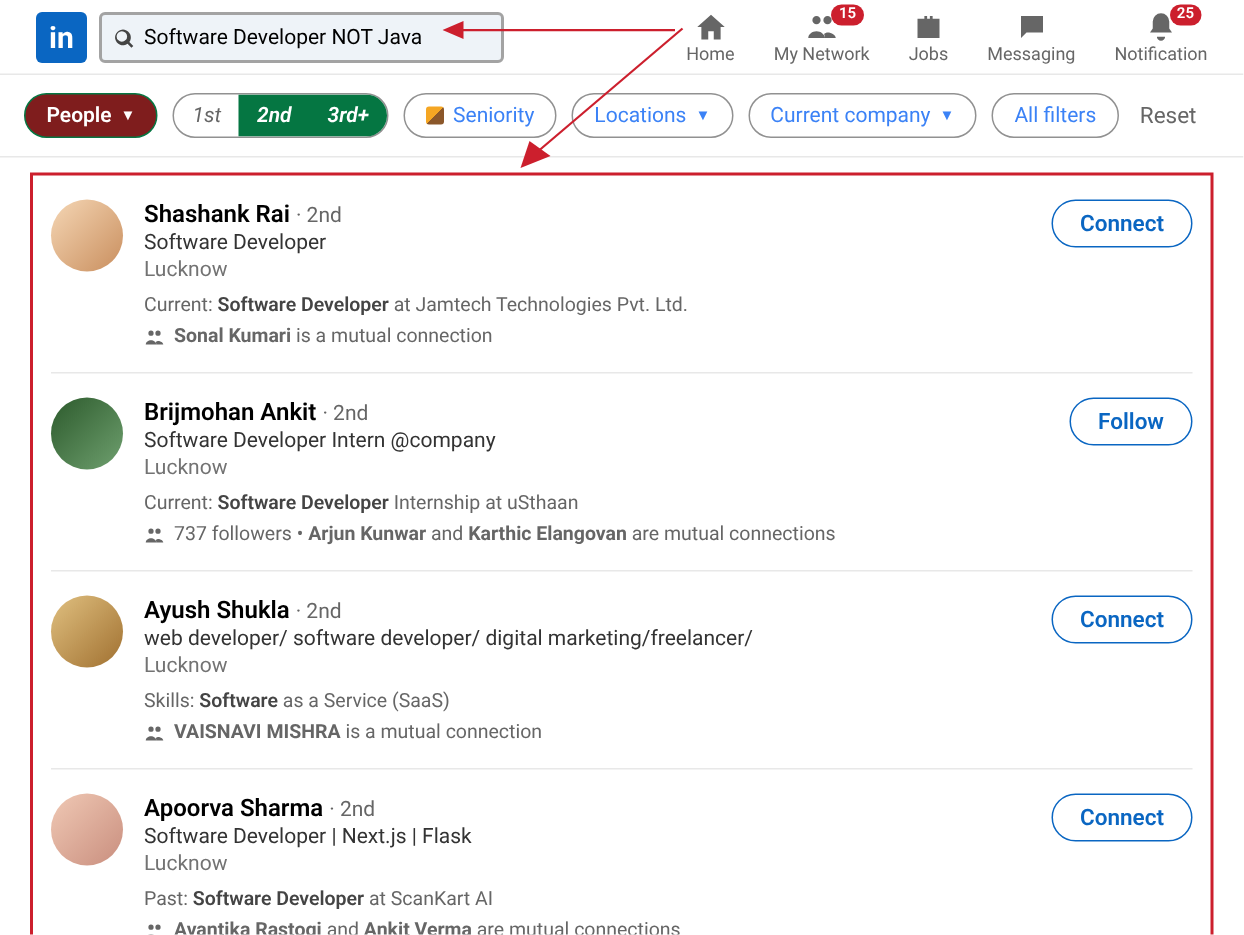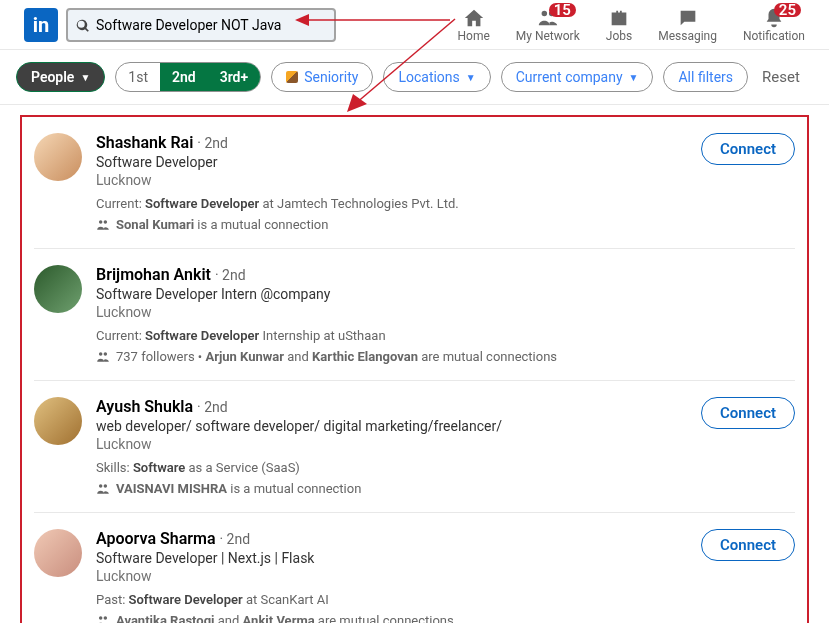--- a/index.html
+++ b/index.html
@@ -5,26 +5,26 @@
   * { box-sizing: border-box; margin: 0; padding: 0; font-family: -apple-system, Segoe UI, Roboto, Arial, sans-serif; }
   body { width: 829px; height: 623px; background: #fff; overflow: hidden; position: relative; }
   .topbar { display: flex; align-items: center; padding: 4px 24px 4px 24px; height: 50px; border-bottom: 1px solid #e8e8e8; }
   .logo { width: 34px; height: 34px; background: #0a66c2; color: #fff; font-weight: 700; font-size: 20px; border-radius: 4px; display:flex; align-items:center; justify-content:center; margin-right: 8px; }
   .searchwrap { position: relative; display:flex; align-items:center; background:#eef3f8; border-radius:4px; height:34px; padding:0 8px 0 28px; width:270px; border:2px solid #a3a3a3; }
   .searchwrap .sicon { position:absolute; left:8px; top:8px; color:#666; }
   .searchwrap input { border:0; background:transparent; font-size:14px; width:100%; color:#000; outline:none; }
   .nav { margin-left:auto; display:flex; gap:26px; align-items:center; }
   .navitem { display:flex; flex-direction:column; align-items:center; font-size:12px; color:#666; position:relative; cursor:pointer; }
   .navitem svg { width:22px; height:22px; fill:#666; }
-  .badge { position:absolute; top:-4px; right:4px; background:#cc1f2d; color:#fff; font-size:15px; font-weight:600; border-radius:16px; padding:1px 5px; line-height:12px; }
+  .badge { position:absolute; top:-4px; right:4px; background:#cc1f2d; color:#fff; font-size:10px; font-weight:600; border-radius:16px; padding:1px 5px; line-height:12px; }
   .filterbar { display:flex; align-items:center; gap:10px; padding: 12px 16px; border-bottom:1px solid #e8e8e8; }
   .pill { border:1px solid #919191; border-radius:20px; padding:6px 14px; font-size:14px; color:#3b82f6; background:#fff; display:flex; align-items:center; gap:6px; cursor:pointer; }
-  .pill.green { background:#404040; color:#fff; border-color:#057642; font-weight:600;justify-content:space-between; }
+  .pill.green { background:#7f1d1d; color:#fff; border-color:#057642; font-weight:600;justify-content:space-between; }
   .pill .caret { font-size:10px; }
-  .conpill { border:1px solid #919191; border-radius:20px; display:flex; overflow:hidden; }
+  .conpill { border:1px solid #919191; border-radius:20px; display:flex; overflow:hidden;font-style:italic; }
   .conpill span { padding:6px 12px; font-size:14px; color:#666; cursor:pointer; }
   .conpill span.active { background:#057642; color:#fff; font-weight:600; }
   .seniority-ico { width:12px;height:12px; background:linear-gradient(135deg,#f5a623 50%,#8b572a 50%); display:inline-block; border-radius:2px; }
   .reset { color:#666; font-size:15px; margin-left:4px; cursor:pointer; }
   .results { border:2px solid #cc1f2d; margin:10px 20px 0 20px; padding: 0 12px; }
   .card { display:flex; padding:16px 0; border-bottom:1px solid #e8e8e8; position:relative; }
   .card:last-child { border-bottom:0; }
   .avatar { width:48px; height:48px; border-radius:50%; background:#ddd; flex-shrink:0; margin-right:14px; background-size:cover; }
   .av1{background:linear-gradient(135deg,#f5d7b5,#c98e5e);} .av2{background:linear-gradient(135deg,#2c5a2c,#6fa06f);} .av3{background:linear-gradient(135deg,#e0c080,#a07030);} .av4{background:linear-gradient(135deg,#f0c9b5,#c98e7e);}
   .info { flex:1; }
@@ -146,20 +146,21 @@
       <div class="headline">Software Developer Intern @company</div>
       <div class="loc">Lucknow</div>
       <div class="meta">Current: <b>Software Developer</b> Internship at uSthaan</div>
       <div class="mutual">
         <svg viewBox="0 0 24 24">
             <path d="M8 10a3 3 0 100-6 3 3 0 000 6zm8 0a3 3 0 100-6 3 3 0 000 6zM2 20c0-3 3-5 6-5s6 2 6 5H2zm12 0c0-1 0-2-.5-3 1-.6 1.7-1 2.5-1 3 0 6 2 6 4h-8z"></path>
           </svg>
         <span>737 followers • <b>Arjun Kunwar</b> and <b>Karthic Elangovan</b> are mutual connections</span>
       </div>
     </div>
+    <button class="actbtn">Follow</button>
     </div>
     <div class="card">
     <div class="avatar av3"></div>
     <div class="info">
       <div>
         <span class="name">Ayush Shukla</span>
         <span class="degree"> · 2nd</span>
       </div>
       <div class="headline">web developer/ software developer/ digital marketing/freelancer/</div>
       <div class="loc">Lucknow</div>

